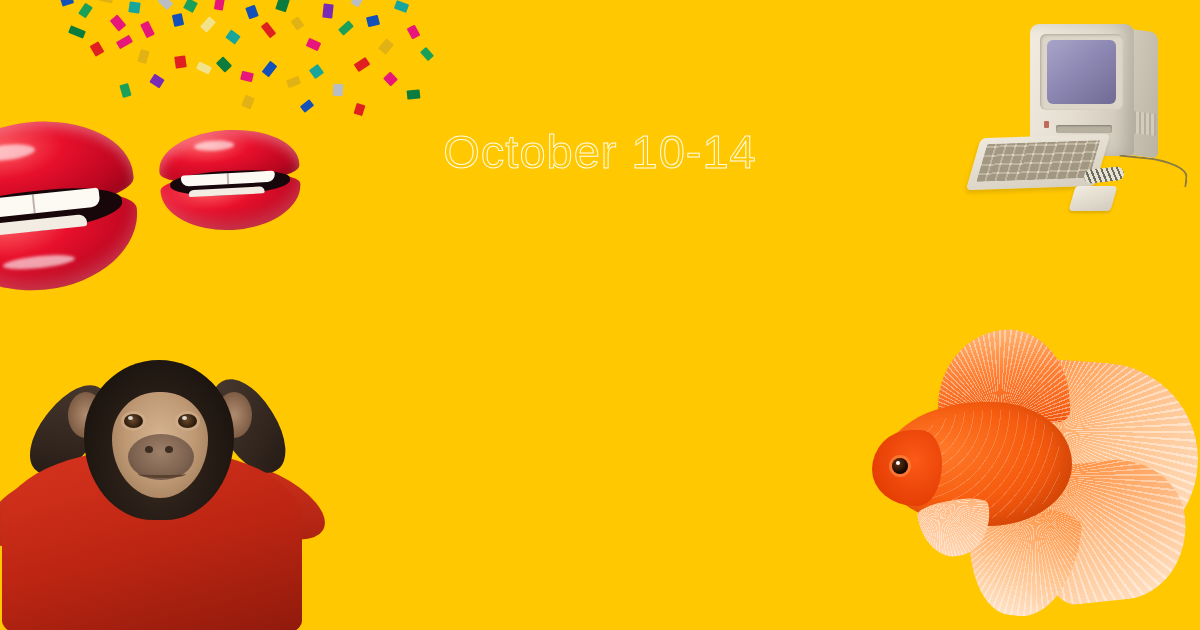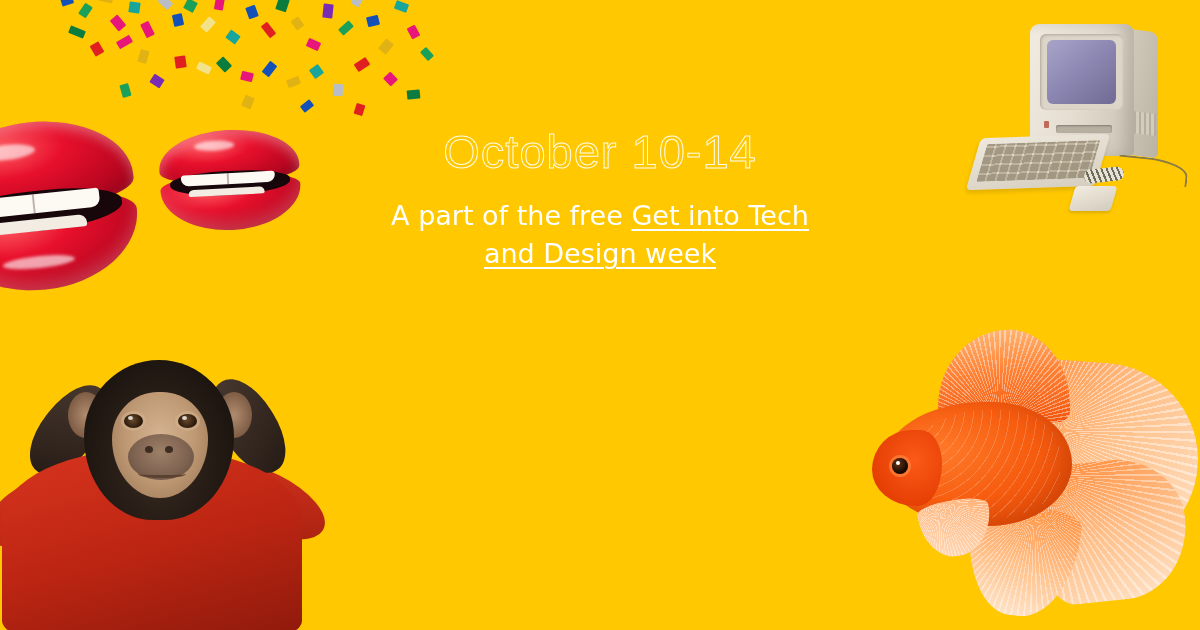--- a/index.html
+++ b/index.html
@@ -681,18 +681,17 @@
       <div class="fish-eye"></div>
     </div>
 
   </div>
 
   <div class="content">
 
     <div class="eyebrow-date">October 10-14</div>
 
 
-    <p class="subtitle"><span>A part of the free </span><a class="subtitle-link" href="#">Get into Tech and Design week</a></p>
 
 
   </div>
 
 </div>
 
 </body></html>

